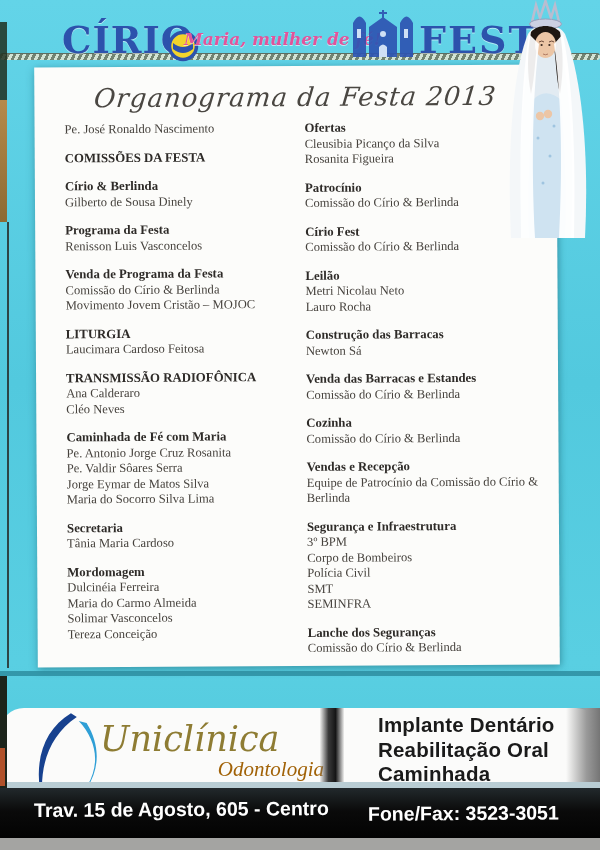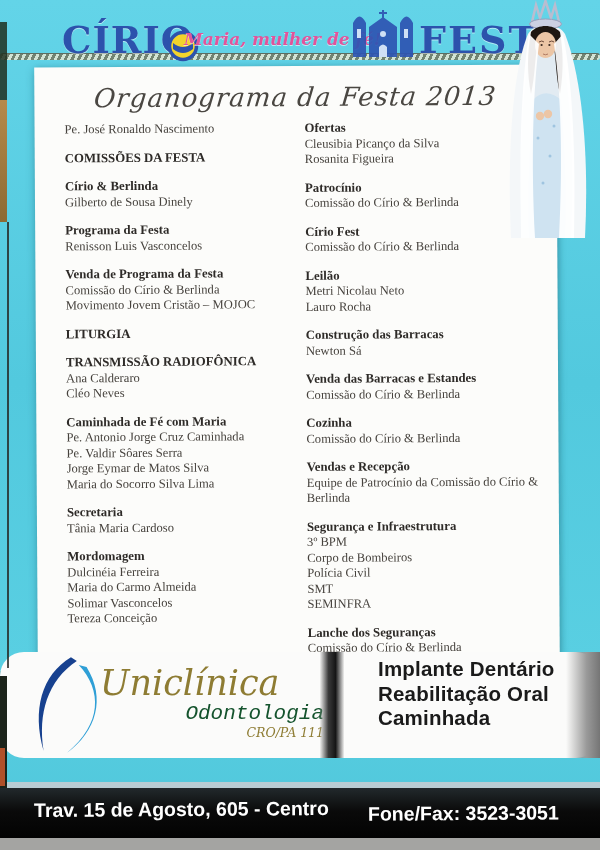--- a/index.html
+++ b/index.html
@@ -47,36 +47,36 @@
   .col-left{ width:238px; }
   .col-right{ width:250px; padding-left:2px; }
   .section{ margin-bottom:13px; }
   .sec-title{
     font-weight:bold; font-size:12.8px; line-height:15.5px; color:#2e2b28; white-space:nowrap;
   }
   .member{ font-size:12.6px; line-height:15.5px; color:#46423d; white-space:nowrap; }
   
   .teal-line{ position:absolute; left:0; top:671px; width:600px; height:5px; background:#2a8a9c; opacity:.8; }
   
-  .ad{ position:absolute; left:0; top:652px; width:600px; height:106px; background:#fbfbfa;border-radius:24px; }
+  .ad{ position:absolute; left:0; top:708px; width:600px; height:106px; background:#fbfbfa;border-radius:24px; }
   .ad-divider{
     position:absolute; left:320px; top:0; width:24px; height:106px;
     background:linear-gradient(90deg, rgba(200,200,200,.2), #3a3a3a 35%, #151515 65%, rgba(200,200,200,.25));
   }
   .ad-right-edge{
     position:absolute; right:0; top:0; width:34px; height:106px;
     background:linear-gradient(90deg, rgba(150,150,150,0), #9a9a9a 60%, #757575);
   }
   .swoosh{ position:absolute; left:28px; top:5px; }
   .brand-block{ position:absolute; left:100px; top:12px; width:224px; }
   .brand{
     font-family:"DejaVu Serif", serif; font-style:italic; font-size:35px; color:#8e7c33; line-height:38px;
   }
   .brand-sub{
-    font-family:Liberation Mono, monospace; font-style:italic; font-size:21px; color:#14532d;
+    font-family:Liberation Serif, serif; font-style:italic; font-size:21px; color:#a16207;
     text-align:right; line-height:23px;
   }
   .brand-reg{
     font-family:"DejaVu Serif", serif; font-style:italic; font-size:12.5px; color:#8e7c33;
     text-align:right; line-height:15px;
   }
   .services{ position:absolute; left:378px; top:5px; }
   .service-line{
     font-family:Liberation Sans, sans-serif; font-weight:bold; font-size:20.5px;
     line-height:24.5px; color:#1a1a1a; letter-spacing:.2px; white-space:nowrap;
@@ -196,29 +196,30 @@
             <div class="sec-title">Programa da Festa</div>
             <div class="member">Renisson Luis Vasconcelos</div>
           </div>
           <div class="section">
             <div class="sec-title">Venda de Programa da Festa</div>
             <div class="member">Comissão do Círio &amp; Berlinda</div>
             <div class="member">Movimento Jovem Cristão – MOJOC</div>
           </div>
           <div class="section">
             <div class="sec-title">LITURGIA</div>
+            <div class="member">Laucimara Cardoso Feitosa</div>
           </div>
           <div class="section">
             <div class="sec-title">TRANSMISSÃO RADIOFÔNICA</div>
             <div class="member">Ana Calderaro</div>
             <div class="member">Cléo Neves</div>
           </div>
           <div class="section">
             <div class="sec-title">Caminhada de Fé com Maria</div>
-            <div class="member">Pe. Antonio Jorge Cruz Caminhada</div>
+            <div class="member">Pe. Antonio Jorge Cruz Rosanita</div>
             <div class="member">Pe. Valdir Sôares Serra</div>
             <div class="member">Jorge Eymar de Matos Silva</div>
             <div class="member">Maria do Socorro Silva Lima</div>
           </div>
           <div class="section">
             <div class="sec-title">Secretaria</div>
             <div class="member">Tânia Maria Cardoso</div>
           </div>
           <div class="section">
             <div class="sec-title">Mordomagem</div>

